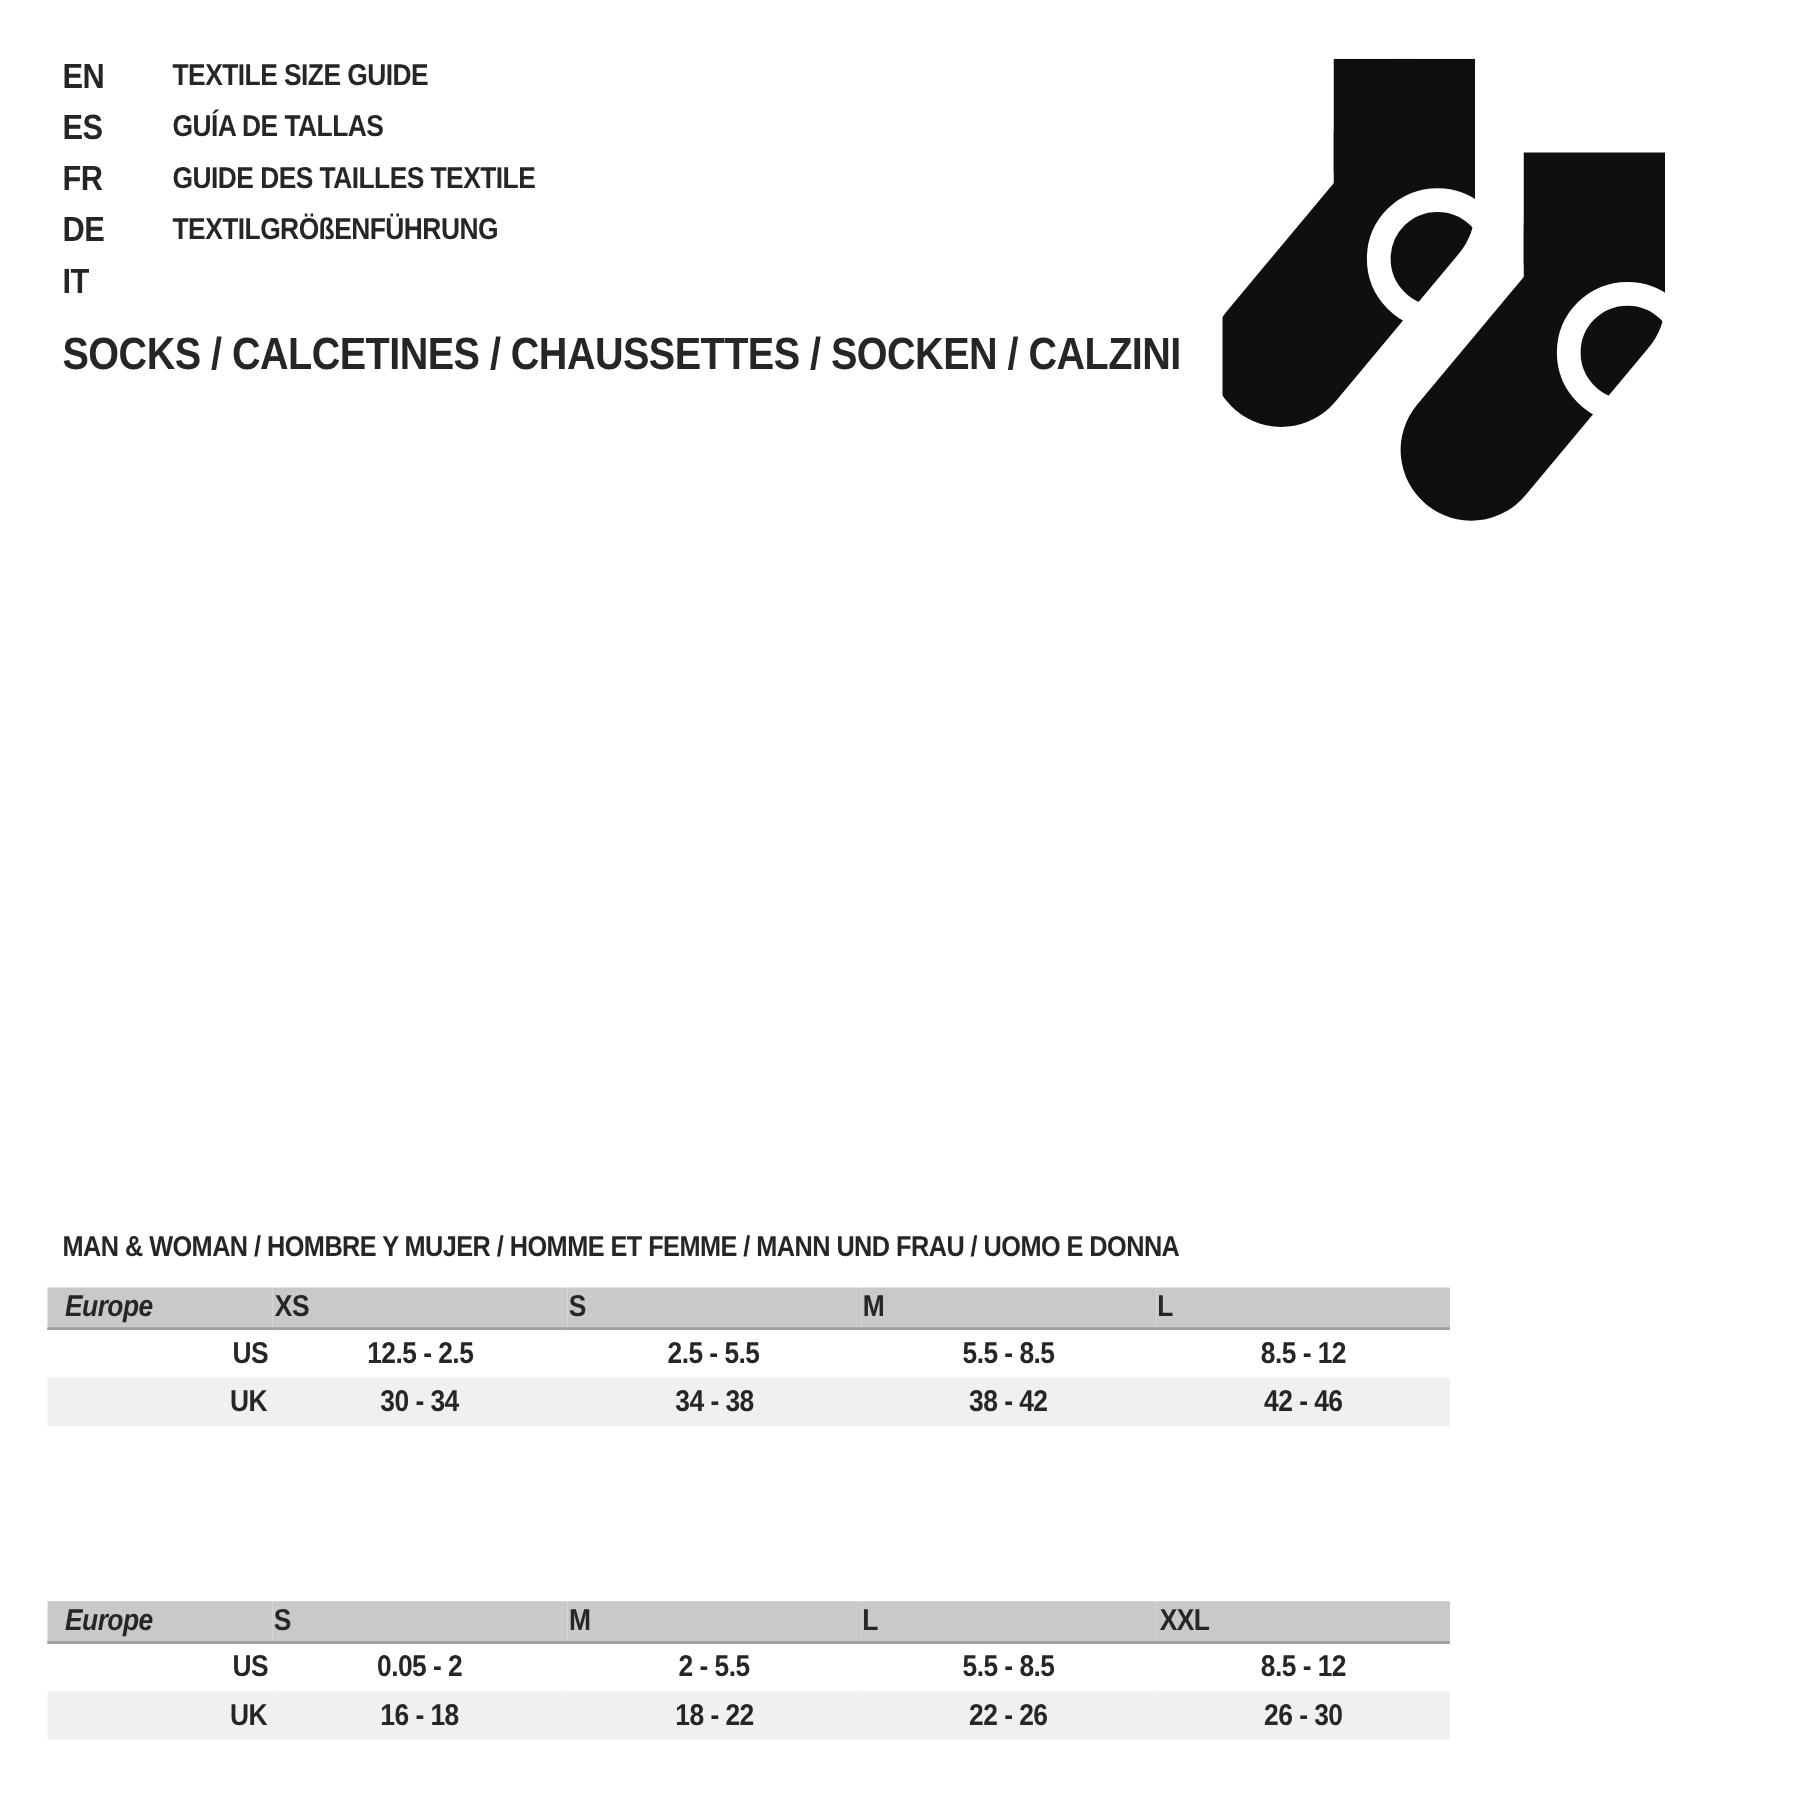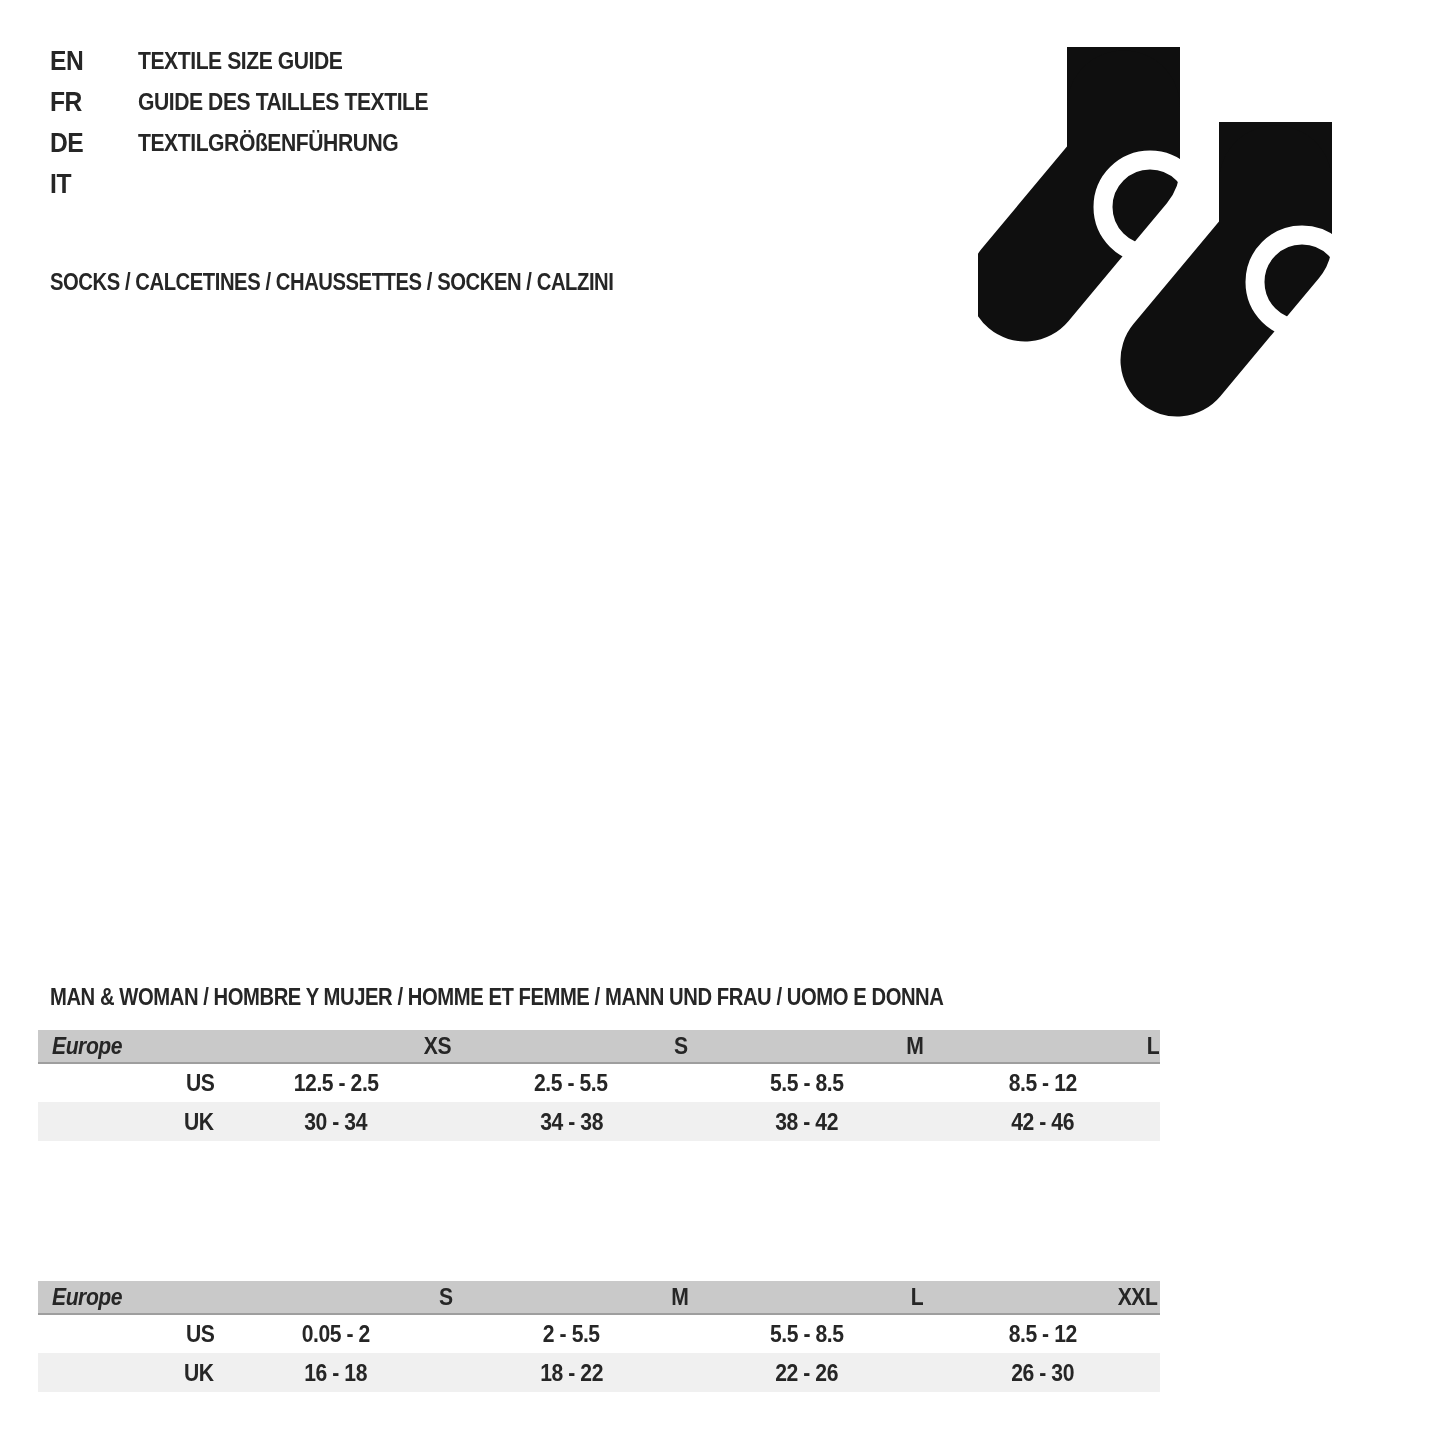--- a/index.html
+++ b/index.html
@@ -22,21 +22,21 @@
   .cond-l{display:inline-block;transform:scaleX(0.88);transform-origin:0 50%;white-space:nowrap;}
 
   
   .lang-block{position:absolute;left:50px;top:40px;}
   .lang-row{display:flex;height:41px;align-items:center;}
   .lang-code{width:88px;font-size:28px;font-weight:700;letter-spacing:-0.5px;}
   .lang-label{font-size:24px;font-weight:700;letter-spacing:-0.5px;}
 
   
   .category-line{position:absolute;left:50px;top:262px;height:41px;display:flex;align-items:center;
-    font-size:23px;font-weight:700;letter-spacing:-0.5px;}
+    font-size:36px;font-weight:700;letter-spacing:-0.5px;}
 
   
   .socks-icon{position:absolute;left:978px;top:47px;color:var(--icon);}
 
   
   .section-title{position:absolute;left:50px;font-size:23px;font-weight:700;letter-spacing:-0.5px;}
   .title-adults{top:984px;}
   .title-children{top:1234px;}
 
   table.size-table{
@@ -44,36 +44,40 @@
     border-collapse:collapse;table-layout:fixed;
     font-size:24px;font-weight:700;letter-spacing:-0.5px;color:var(--text);
   }
   .table-adults{top:1030px;}
   .table-children{top:1281px;}
   table.size-table col.c0{width:180px;}
   table.size-table th, table.size-table td{padding:0;vertical-align:middle;}
   table.size-table thead th{
     background:var(--header-bg);
     height:33px;border-bottom:2px solid #9e9e9e;
-    font-weight:700;text-align:right;
+    font-weight:700;text-align:left;
   }
   table.size-table thead th.first{text-align:left;padding-left:14px;font-style:italic;}
   table.size-table tbody td{height:39px;text-align:center;}
   table.size-table tbody td.first{text-align:right;padding-left:14px;}
   table.size-table tbody tr.stripe td{background:var(--stripe-bg);}
 </style>
 </head>
 <body>
 
 <div class="page">
 
   <div class="lang-block">
     <div class="lang-row">
       <span class="lang-code"><span class="cond-l">EN</span></span>
       <span class="lang-label"><span class="cond-l">TEXTILE SIZE GUIDE</span></span>
+    </div>
+    <div class="lang-row">
+      <span class="lang-code"><span class="cond-l">ES</span></span>
+      <span class="lang-label"><span class="cond-l">GUÍA DE TALLAS</span></span>
     </div>
     <div class="lang-row">
       <span class="lang-code"><span class="cond-l">FR</span></span>
       <span class="lang-label"><span class="cond-l">GUIDE DES TAILLES TEXTILE</span></span>
     </div>
     <div class="lang-row">
       <span class="lang-code"><span class="cond-l">DE</span></span>
       <span class="lang-label"><span class="cond-l">TEXTILGRÖßENFÜHRUNG</span></span>
     </div>
     <div class="lang-row">

